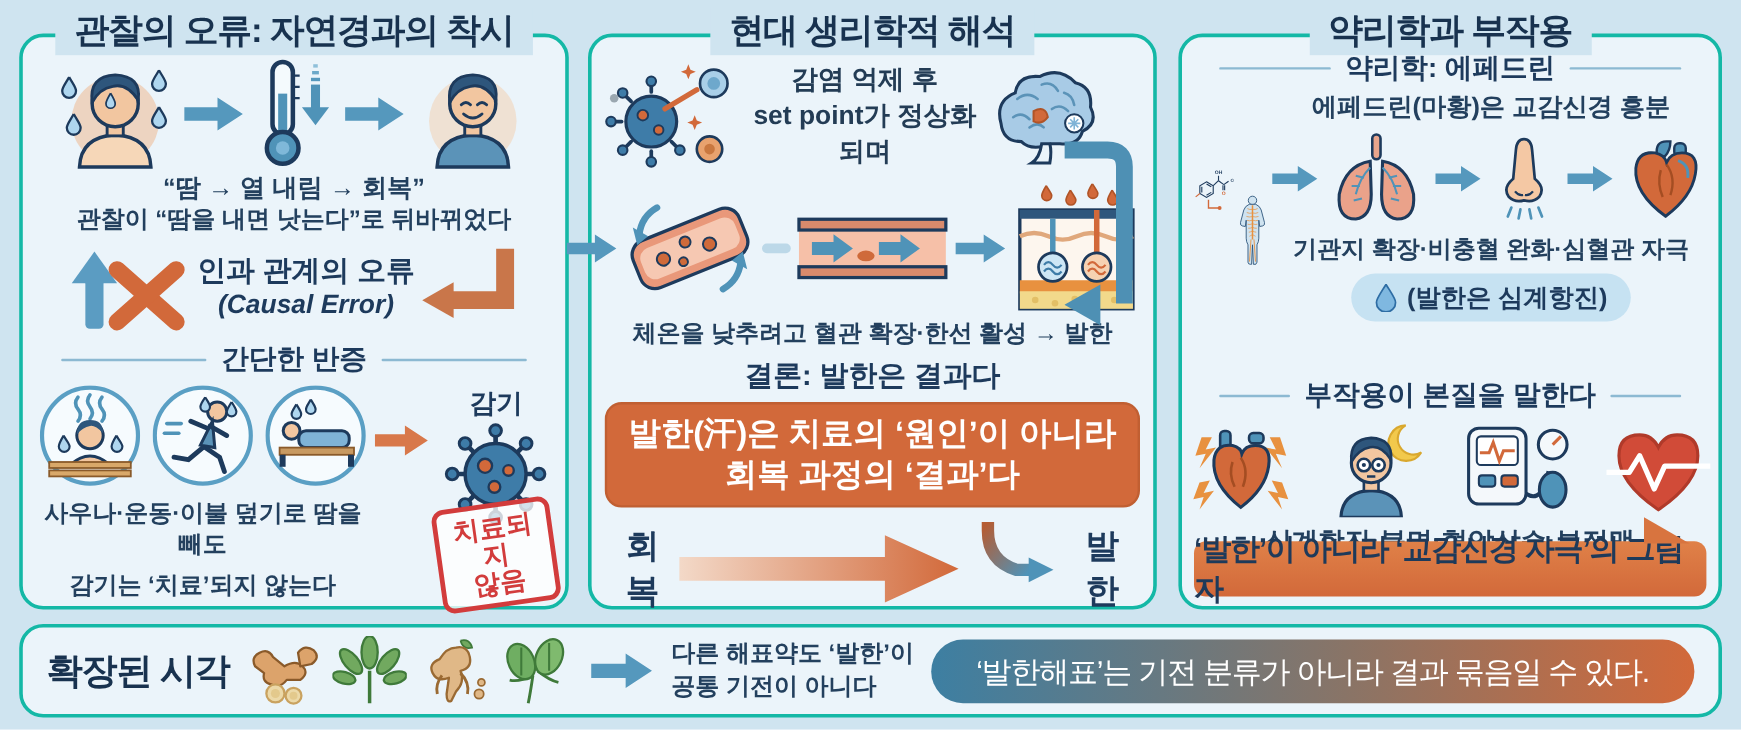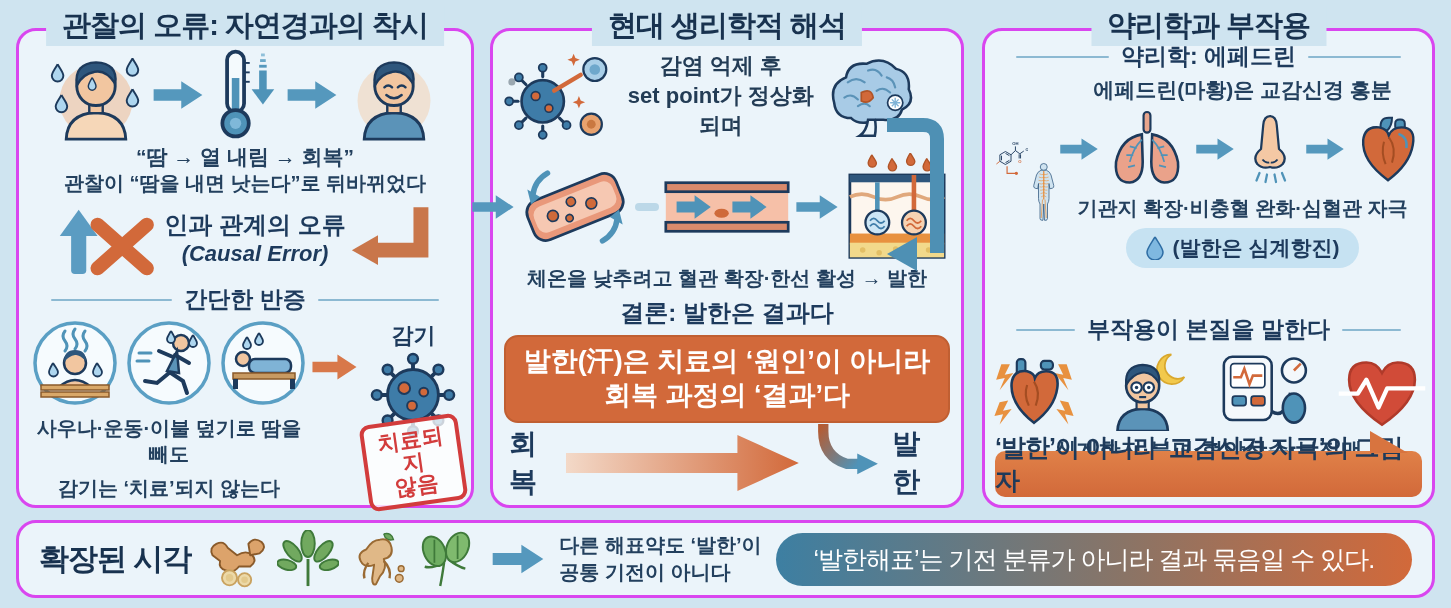--- a/index.html
+++ b/index.html
@@ -1,18 +1,18 @@
 <!DOCTYPE html>
 <html><head>
 <meta charset="utf-8">
 <style>
   html,body{margin:0;padding:0;}
   .canvas{position:relative;width:1451px;height:608px;background:#cfe4f0;
     font-family:"Liberation Sans",sans-serif;overflow:hidden;color:#1d3a5c;}
-  .panel{position:absolute;background:#ebf4fa;border:3px solid #d946ef;border-radius:20px;
+  .panel{position:absolute;background:#ebf4fa;border:3px solid #14b8a6;border-radius:20px;
     box-sizing:border-box;display:flex;flex-direction:column;align-items:center;}
   .panel-title{position:absolute;top:-25px;left:50%;transform:translateX(-50%);
     background:#cfe4f0;padding:0 16px;margin:0;font-size:29px;font-weight:800;
     color:#18324f;white-space:nowrap;letter-spacing:-1px;}
   #panel-observation{left:16px;top:28px;width:458px;height:480px;}
   #panel-physiology{left:490px;top:28px;width:474px;height:480px;}
   #panel-pharmacology{left:982px;top:28px;width:453px;height:480px;padding-bottom:54px;}
   #bottom-bar{left:16px;top:520px;width:1419px;height:78px;flex-direction:row;
     align-items:center;padding:0 20px;gap:14px;}
   .cap{font-size:20px;line-height:1.3;color:#23405e;text-align:center;font-weight:600;}
@@ -37,32 +37,32 @@
   
   .phys-row1{display:flex;width:100%;align-items:center;justify-content:space-between;
     padding:10px 44px 0 10px;box-sizing:border-box;}
   .setpoint{text-align:center;font-weight:700;font-size:22px;color:#233c55;line-height:1.35;}
   .phys-row2{display:flex;align-items:center;gap:5px;margin-top:2px;padding-right:34px;}
   .dash{width:24px;height:8px;background:#bcd8e8;border-radius:4px;}
   .bracket-arrow{position:absolute;right:12px;top:84px;}
   .concl-heading{font-weight:800;font-size:24px;margin-top:6px;}
   .concl-box{background:#d2693a;border:2px solid #c05f32;border-radius:14px;color:#fff;
     font-weight:800;font-size:27px;text-align:center;line-height:1.25;padding:8px 18px;margin-top:6px;}
-  .flow-row{display:flex;align-items:center;width:100%;padding:0 16px;box-sizing:border-box;margin-top:2px;}
+  .flow-row{display:flex;align-items:center;width:100%;padding:11px 16px;box-sizing:border-box;margin-top:2px;text-align:center;}
   .flow-label{font-weight:800;font-size:28px;}
   
   .pharm-main{display:flex;width:100%;gap:2px;padding:2px 6px 0 10px;box-sizing:border-box;}
   .pharm-right{flex:1;display:flex;flex-direction:column;align-items:center;gap:7px;padding-top:2px;}
   .organ-row{display:flex;align-items:center;gap:5px;}
   .badge{display:flex;align-items:center;gap:9px;background:#c6e2f2;border-radius:24px;
     padding:6px 20px;font-weight:800;font-size:21px;color:#1d3a5c;}
   .sidefx-row{display:flex;align-items:center;gap:26px;margin-top:6px;}
   .banner-orange{position:absolute;left:10px;right:10px;bottom:8px;height:46px;
     background:linear-gradient(180deg,#e08148,#d2693a);border-radius:10px;
-    display:flex;align-items:flex-end;justify-content:center;
+    display:flex;align-items:center;justify-content:center;
     color:#1e3a5a;font-weight:800;font-size:25px;letter-spacing:-1px;}
   .banner-notch{position:absolute;top:-20px;right:14px;width:0;height:0;
     border-top:22px solid transparent;border-left:38px solid #d8743f;}
   
   .bar-title{font-weight:800;font-size:30px;color:#18324f;white-space:nowrap;letter-spacing:-1px;}
   .herbs{display:flex;align-items:center;gap:6px;}
   .bar-caption{font-weight:700;font-size:20px;color:#23405e;line-height:1.35;white-space:nowrap;}
   .bar-banner{flex:1;background:linear-gradient(90deg,#3d7fa2,#8a7466 55%,#d2693a);color:#fff;
     font-weight:400;font-size:25px;text-align:center;padding:10px 6px;border-radius:28px;
     letter-spacing:-1px;white-space:nowrap;}

